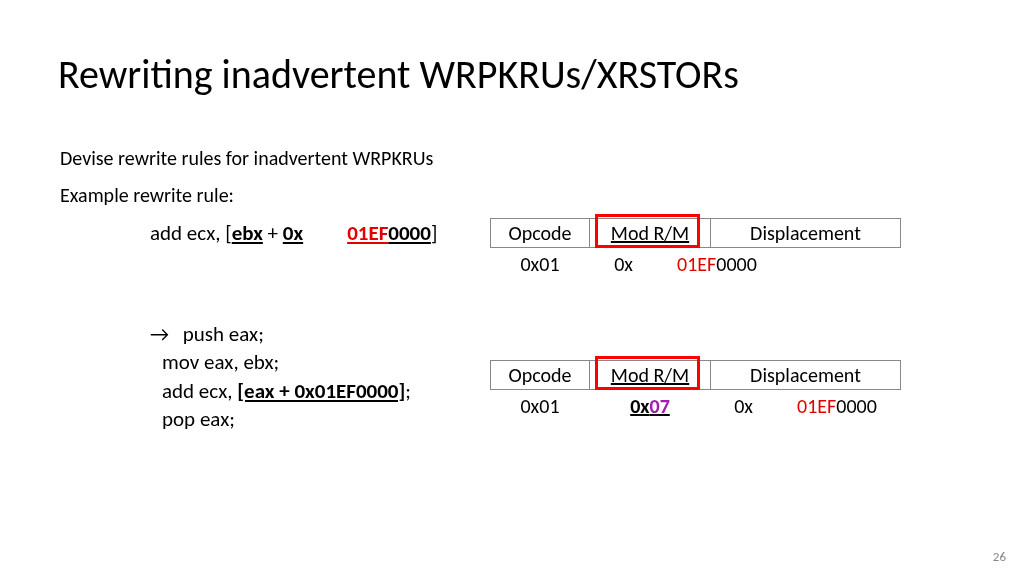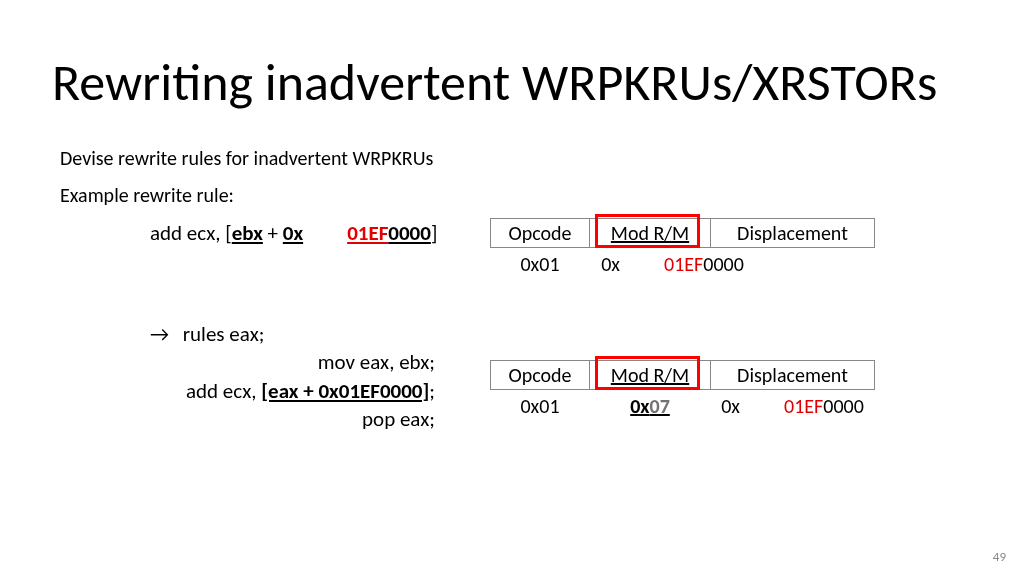--- a/index.html
+++ b/index.html
@@ -13,23 +13,23 @@
     position: relative;
     overflow: hidden;
   }
   .slide {
     position: relative;
     width: 1024px;
     height: 576px;
   }
   .title {
     position: absolute;
-    left: 52px;
+    left: 58px;
     top: 50px;
-    font-size: 52px;
+    font-size: 40px;
     font-weight: 400;
     color: #000;
     letter-spacing: 0px;
   }
   .body {
     position: absolute;
     left: 60px;
     top: 145px;
     font-size: 20px;
     line-height: 1.35;
@@ -45,49 +45,48 @@
     line-height: 1.3;
   }
   .code-block-b {
     position: absolute;
     left: 150px;
     top: 320px;
     font-size: 21px;
     line-height: 1.35;
   }
   .indent {
-    margin-left: 36px;
-    text-align: right;
+    margin-left: 12px;
   }
   .arrow {
     display: inline-block;
     width: 28px;
   }
   .bold { font-weight: 700; text-decoration: underline; }
   .red { color: #e30000; margin-left: 44px; }
-  .green { color: #737373; }
+  .green { color: #a21caf; }
 
   
   .tbl {
     position: absolute;
     font-size: 20px;
   }
   .tbl.top { left: 490px; top: 218px; }
   .tbl.bot { left: 490px; top: 360px; }
   .row {
     display: flex;
     align-items: center;
   }
   .cell {
     text-align: center;
     box-sizing: border-box;
   }
   .c-op   { width: 100px; }
   .c-mod  { width: 120px; }
-  .c-disp { width: 165px; }
+  .c-disp { width: 191px; }
   .hdr .cell {
     border: 1px solid #888;
     padding: 2px 16px;
     background: #fff;
   }
   .hdr .c-mod {
     border-left: none;
     border-right: none;
     text-decoration: underline;
   }
@@ -143,21 +142,21 @@
       <div class="cell c-op">0x01</div>
       <div class="cell c-disp">
         <span>0x</span><span class="red">01EF</span><span>0000</span>
       </div>
     </div>
   </div>
   <div class="redbox top"></div>
 
   <div class="code-block-b">
     <div>
-      <span class="arrow">→</span><span> rules eax;</span>
+      <span class="arrow">→</span><span> push eax;</span>
     </div>
     <div class="indent">mov eax, ebx;</div>
     <div class="indent">
       <span>add ecx, </span><span class="bold">[eax + 0x01EF0000]</span><span>;</span>
     </div>
     <div class="indent">pop eax;</div>
   </div>
 
   <div class="tbl bot">
     <div class="row hdr">
@@ -170,14 +169,14 @@
       <div class="cell c-mod bold">
         <span>0x</span><span class="green">07</span>
       </div>
       <div class="cell c-disp">
         <span>0x</span><span class="red">01EF</span><span>0000</span>
       </div>
     </div>
   </div>
   <div class="redbox bot"></div>
 
-  <div class="pagenum">49</div>
+  <div class="pagenum">26</div>
 </div>
 
 </body></html>

